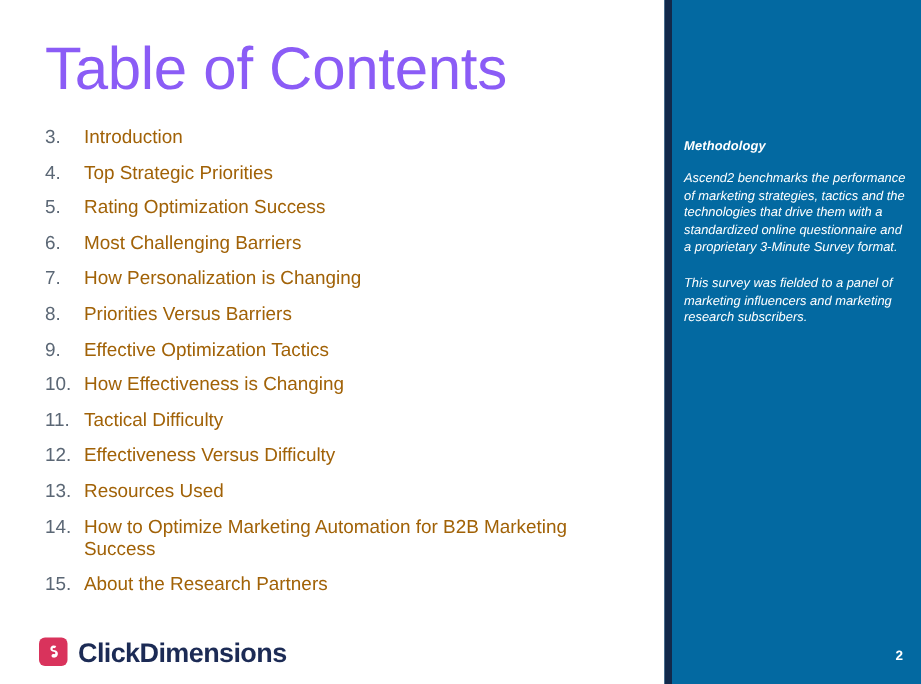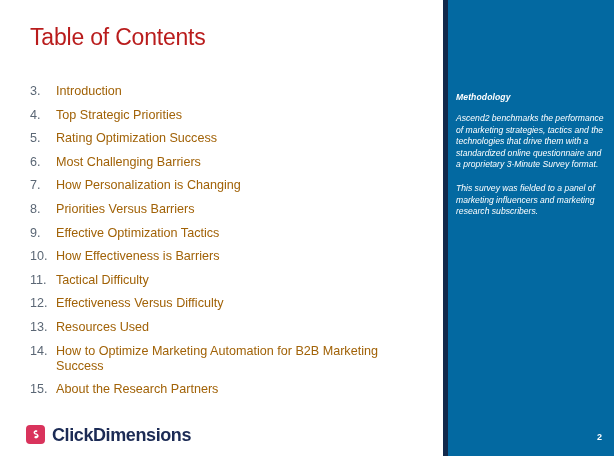--- a/index.html
+++ b/index.html
@@ -16,24 +16,24 @@
     height: 456px;
     background: #ffffff;
     overflow: hidden;
   }
 
   
   .slide-title {
     position: absolute;
     left: 30px;
     top: 24px;
-    font-size: 23px;
+    font-size: 40px;
     font-weight: 400;
     letter-spacing: -0.2px;
-    color: #b91c1c;
+    color: #8b5cf6;
     white-space: nowrap;
   }
 
   
   .toc {
     position: absolute;
     left: 30px;
     top: 84px;
     width: 392px;
   }
@@ -159,21 +159,21 @@
     <div class="toc-item">
       <span class="toc-num">8.</span>
       <span class="toc-label">Priorities Versus Barriers</span>
     </div>
     <div class="toc-item">
       <span class="toc-num">9.</span>
       <span class="toc-label">Effective Optimization Tactics</span>
     </div>
     <div class="toc-item">
       <span class="toc-num">10.</span>
-      <span class="toc-label">How Effectiveness is Barriers</span>
+      <span class="toc-label">How Effectiveness is Changing</span>
     </div>
     <div class="toc-item">
       <span class="toc-num">11.</span>
       <span class="toc-label">Tactical Difficulty</span>
     </div>
     <div class="toc-item">
       <span class="toc-num">12.</span>
       <span class="toc-label">Effectiveness Versus Difficulty</span>
     </div>
     <div class="toc-item">

